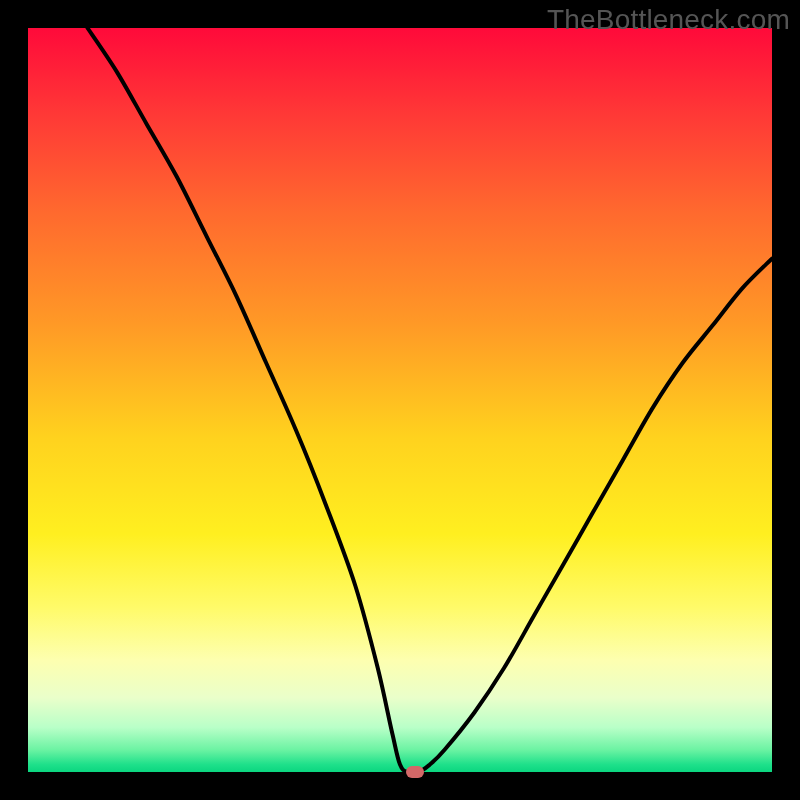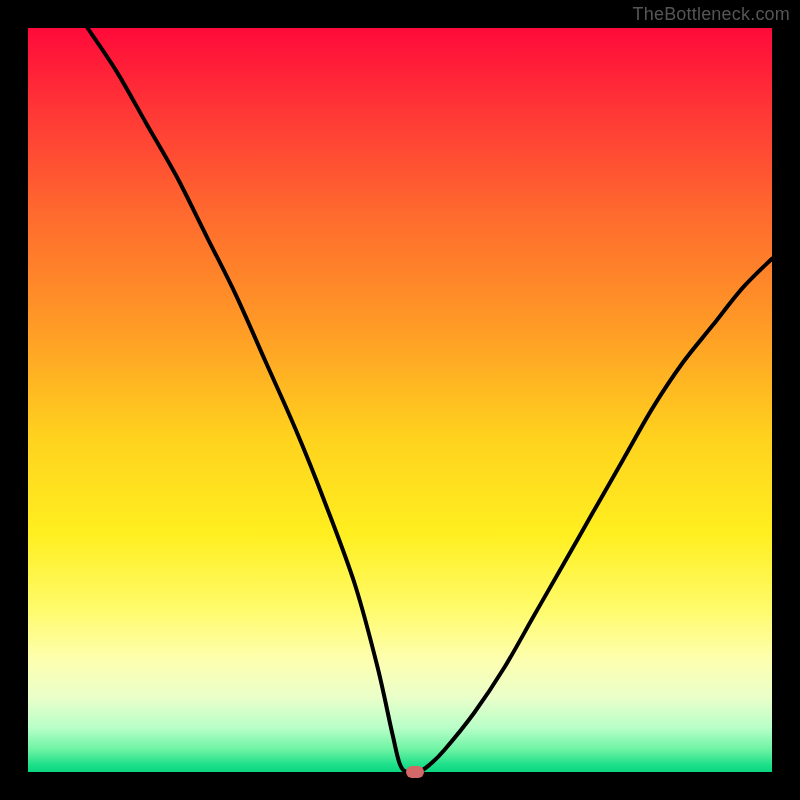--- a/index.html
+++ b/index.html
@@ -14,21 +14,21 @@
     position: relative;
     width: 800px;
     height: 800px;
     background: #000;
   }
   .watermark {
     position: absolute;
     top: 4px;
     right: 10px;
     color: #555;
-    font-size: 18px;
+    font-size: 28px;
     font-weight: 500;
     letter-spacing: 0.2px;
     z-index: 5;
   }
   .plot-area {
     position: absolute;
     left: 28px;
     top: 28px;
     width: 744px;
     height: 744px;

